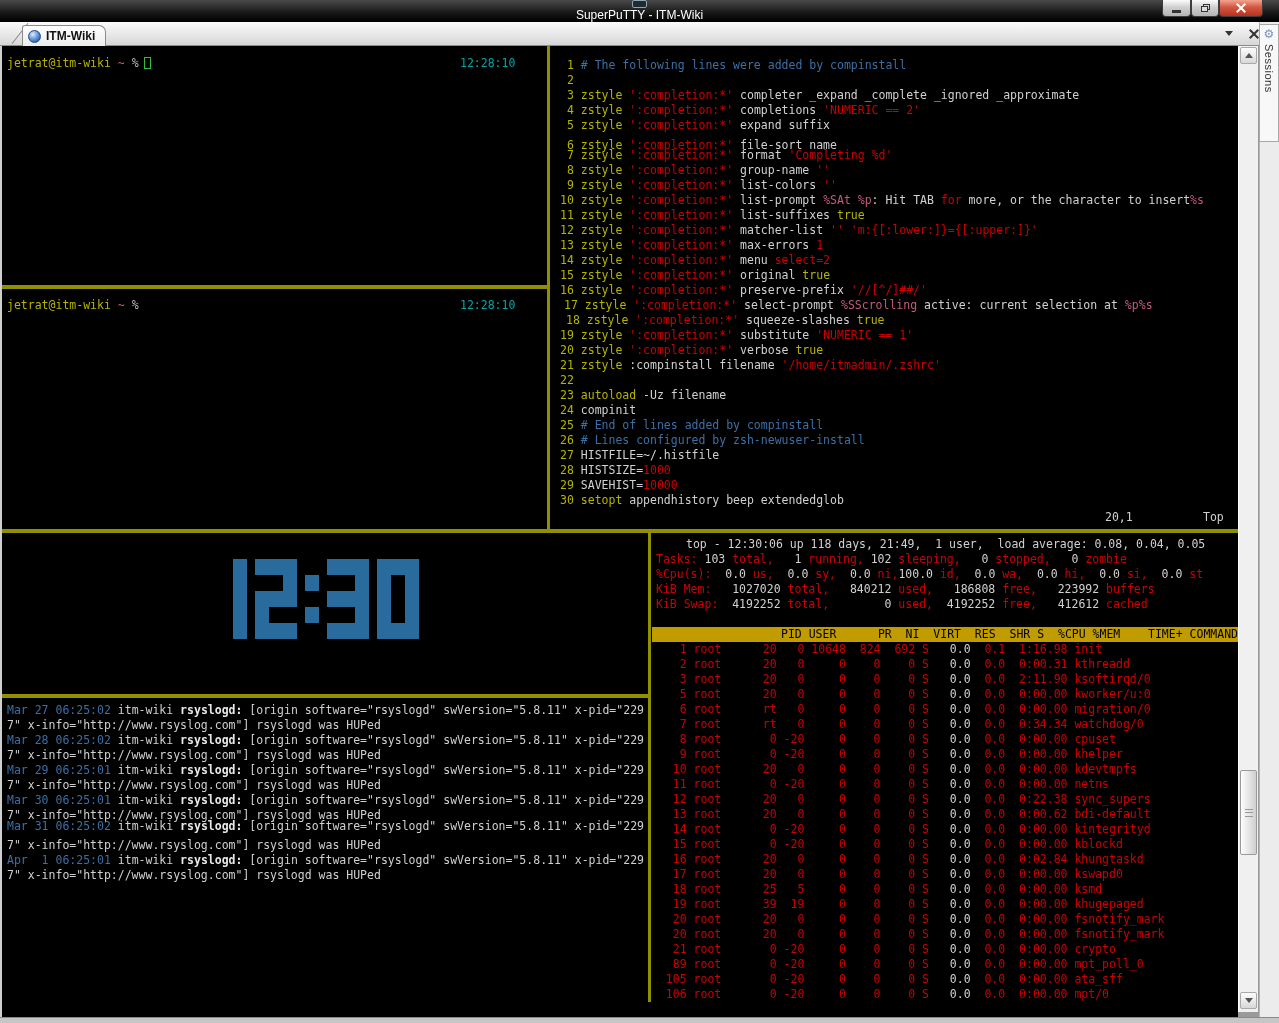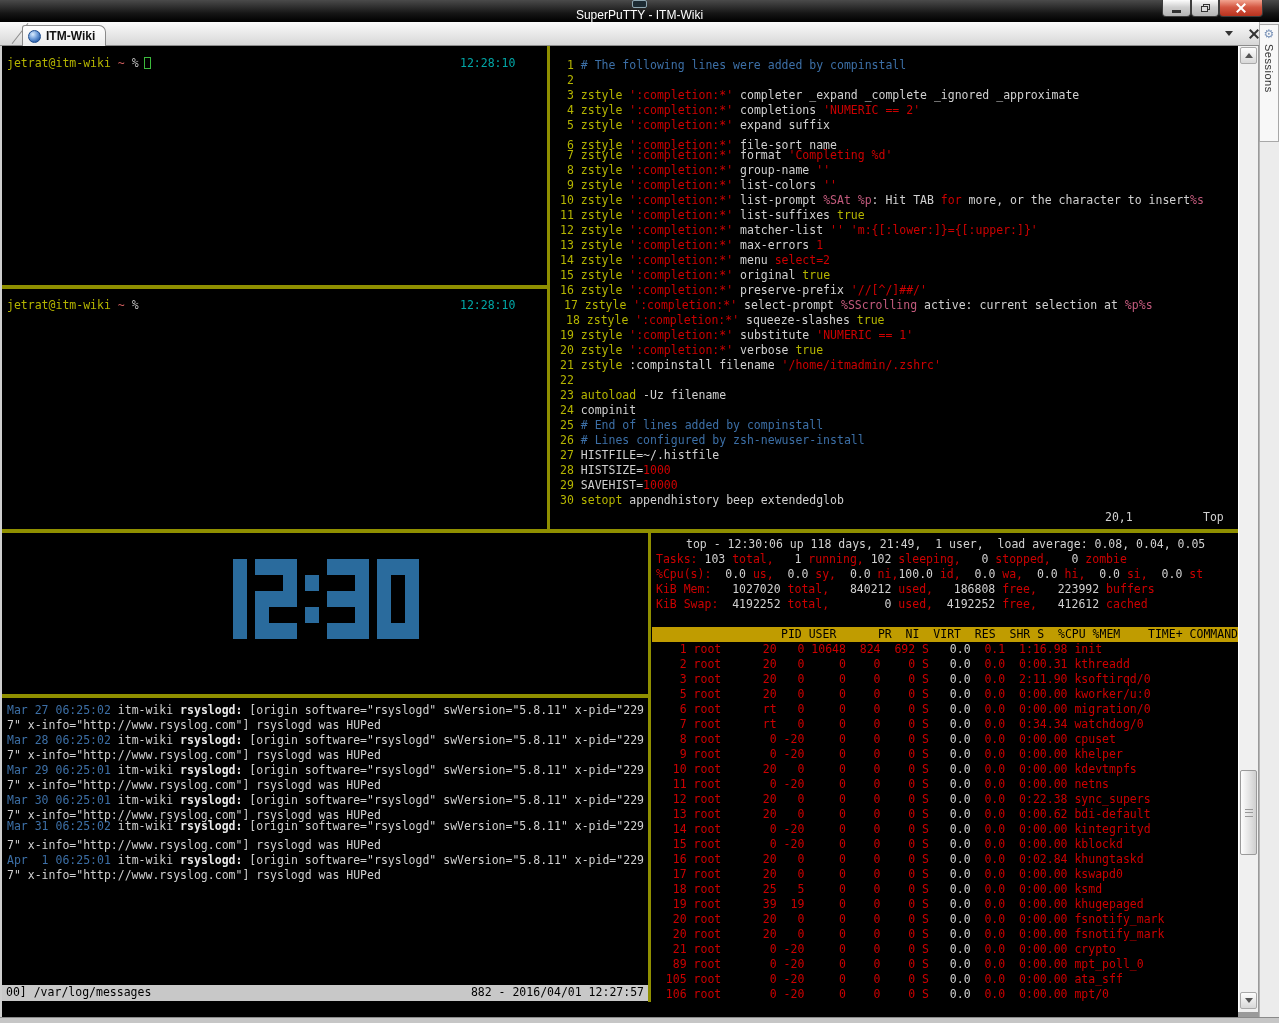--- a/index.html
+++ b/index.html
@@ -266,24 +266,20 @@
       <div class="tline" style="left: 0px; top: 45px;"><span class="c-w">7" x-info="http://www.rsyslog.com"] rsyslogd was HUPed</span></div>
       <div class="tline" style="left: 0px; top: 60px;"><span class="c-b">Mar 29 06:25:01</span><span class="c-w"> itm-wiki </span><span class="c-wb">rsyslogd:</span><span class="c-w"> [origin software="rsyslogd" swVersion="5.8.11" x-pid="229</span></div>
       <div class="tline" style="left: 0px; top: 75px;"><span class="c-w">7" x-info="http://www.rsyslog.com"] rsyslogd was HUPed</span></div>
       <div class="tline" style="left: 0px; top: 90px;"><span class="c-b">Mar 30 06:25:01</span><span class="c-w"> itm-wiki </span><span class="c-wb">rsyslogd:</span><span class="c-w"> [origin software="rsyslogd" swVersion="5.8.11" x-pid="229</span></div>
       <div class="tline" style="left: 0px; top: 105px;"><span class="c-w">7" x-info="http://www.rsyslog.com"] rsyslogd was HUPed</span></div>
       <div class="tline" style="left: 0px; top: 116px;"><span class="c-b">Mar 31 06:25:02</span><span class="c-w"> itm-wiki </span><span class="c-wb">rsyslogd:</span><span class="c-w"> [origin software="rsyslogd" swVersion="5.8.11" x-pid="229</span></div>
       <div class="tline" style="left: 0px; top: 135px;"><span class="c-w">7" x-info="http://www.rsyslog.com"] rsyslogd was HUPed</span></div>
       <div class="tline" style="left: 0px; top: 150px;"><span class="c-b">Apr  1 06:25:01</span><span class="c-w"> itm-wiki </span><span class="c-wb">rsyslogd:</span><span class="c-w"> [origin software="rsyslogd" swVersion="5.8.11" x-pid="229</span></div>
       <div class="tline" style="left: 0px; top: 165px;"><span class="c-w">7" x-info="http://www.rsyslog.com"] rsyslogd was HUPed</span></div>
     </div>
-  <div id="log-status">
-    <span class="l">00] /var/log/messages</span>
-    <span class="r">882 - 2016/04/01 12:27:57</span>
-  </div>
 
   <div id="top-summary" class="abs" style="left:654px; top:491px;">
       <div class="tline" style="left: 0px; top: 0px; margin-left: 30px;"><span class="c-w">top - 12:30:06 up 118 days, 21:49,  1 user,  load average: 0.08, 0.04, 0.05</span></div>
       <div class="tline" style="left: 0px; top: 15px;"><span class="c-r">Tasks:</span><span class="c-w"> 103 </span><span class="c-r">total,</span><span class="c-w">   1 </span><span class="c-r">running,</span><span class="c-w"> 102 </span><span class="c-r">sleeping,</span><span class="c-w">   0 </span><span class="c-r">stopped,</span><span class="c-w">   0 </span><span class="c-r">zombie</span></div>
       <div class="tline" style="left: 0px; top: 30px;"><span class="c-r">%Cpu(s):</span><span class="c-w">  0.0 </span><span class="c-r">us,</span><span class="c-w">  0.0 </span><span class="c-r">sy,</span><span class="c-w">  0.0 </span><span class="c-r">ni,</span><span class="c-w">100.0 </span><span class="c-r">id,</span><span class="c-w">  0.0 </span><span class="c-r">wa,</span><span class="c-w">  0.0 </span><span class="c-r">hi,</span><span class="c-w">  0.0 </span><span class="c-r">si,</span><span class="c-w">  0.0 </span><span class="c-r">st</span></div>
       <div class="tline" style="left: 0px; top: 45px;"><span class="c-r">KiB Mem:</span><span class="c-w">   1027020 </span><span class="c-r">total,</span><span class="c-w">   840212 </span><span class="c-r">used,</span><span class="c-w">   186808 </span><span class="c-r">free,</span><span class="c-w">   223992 </span><span class="c-r">buffers</span></div>
       <div class="tline" style="left: 0px; top: 60px;"><span class="c-r">KiB Swap:</span><span class="c-w">  4192252 </span><span class="c-r">total,</span><span class="c-w">        0 </span><span class="c-r">used,</span><span class="c-w">  4192252 </span><span class="c-r">free,</span><span class="c-w">   412612 </span><span class="c-r">cached</span></div>
     </div>
   <div id="top-header-bar"><span class="c-k">  PID</span><span class="c-k"> USER     </span><span class="c-k"> PR</span><span class="c-k">  NI</span><span class="c-k">  VIRT</span><span class="c-k">  RES</span><span class="c-k">  SHR</span><span class="c-k"> S</span><span class="c-k">  %CPU</span><span class="c-k"> %MEM</span><span class="c-k">    TIME+</span><span class="c-k"> COMMAND</span></div>
   <div id="top-rows" class="abs" style="left:650px; top:596px;">

